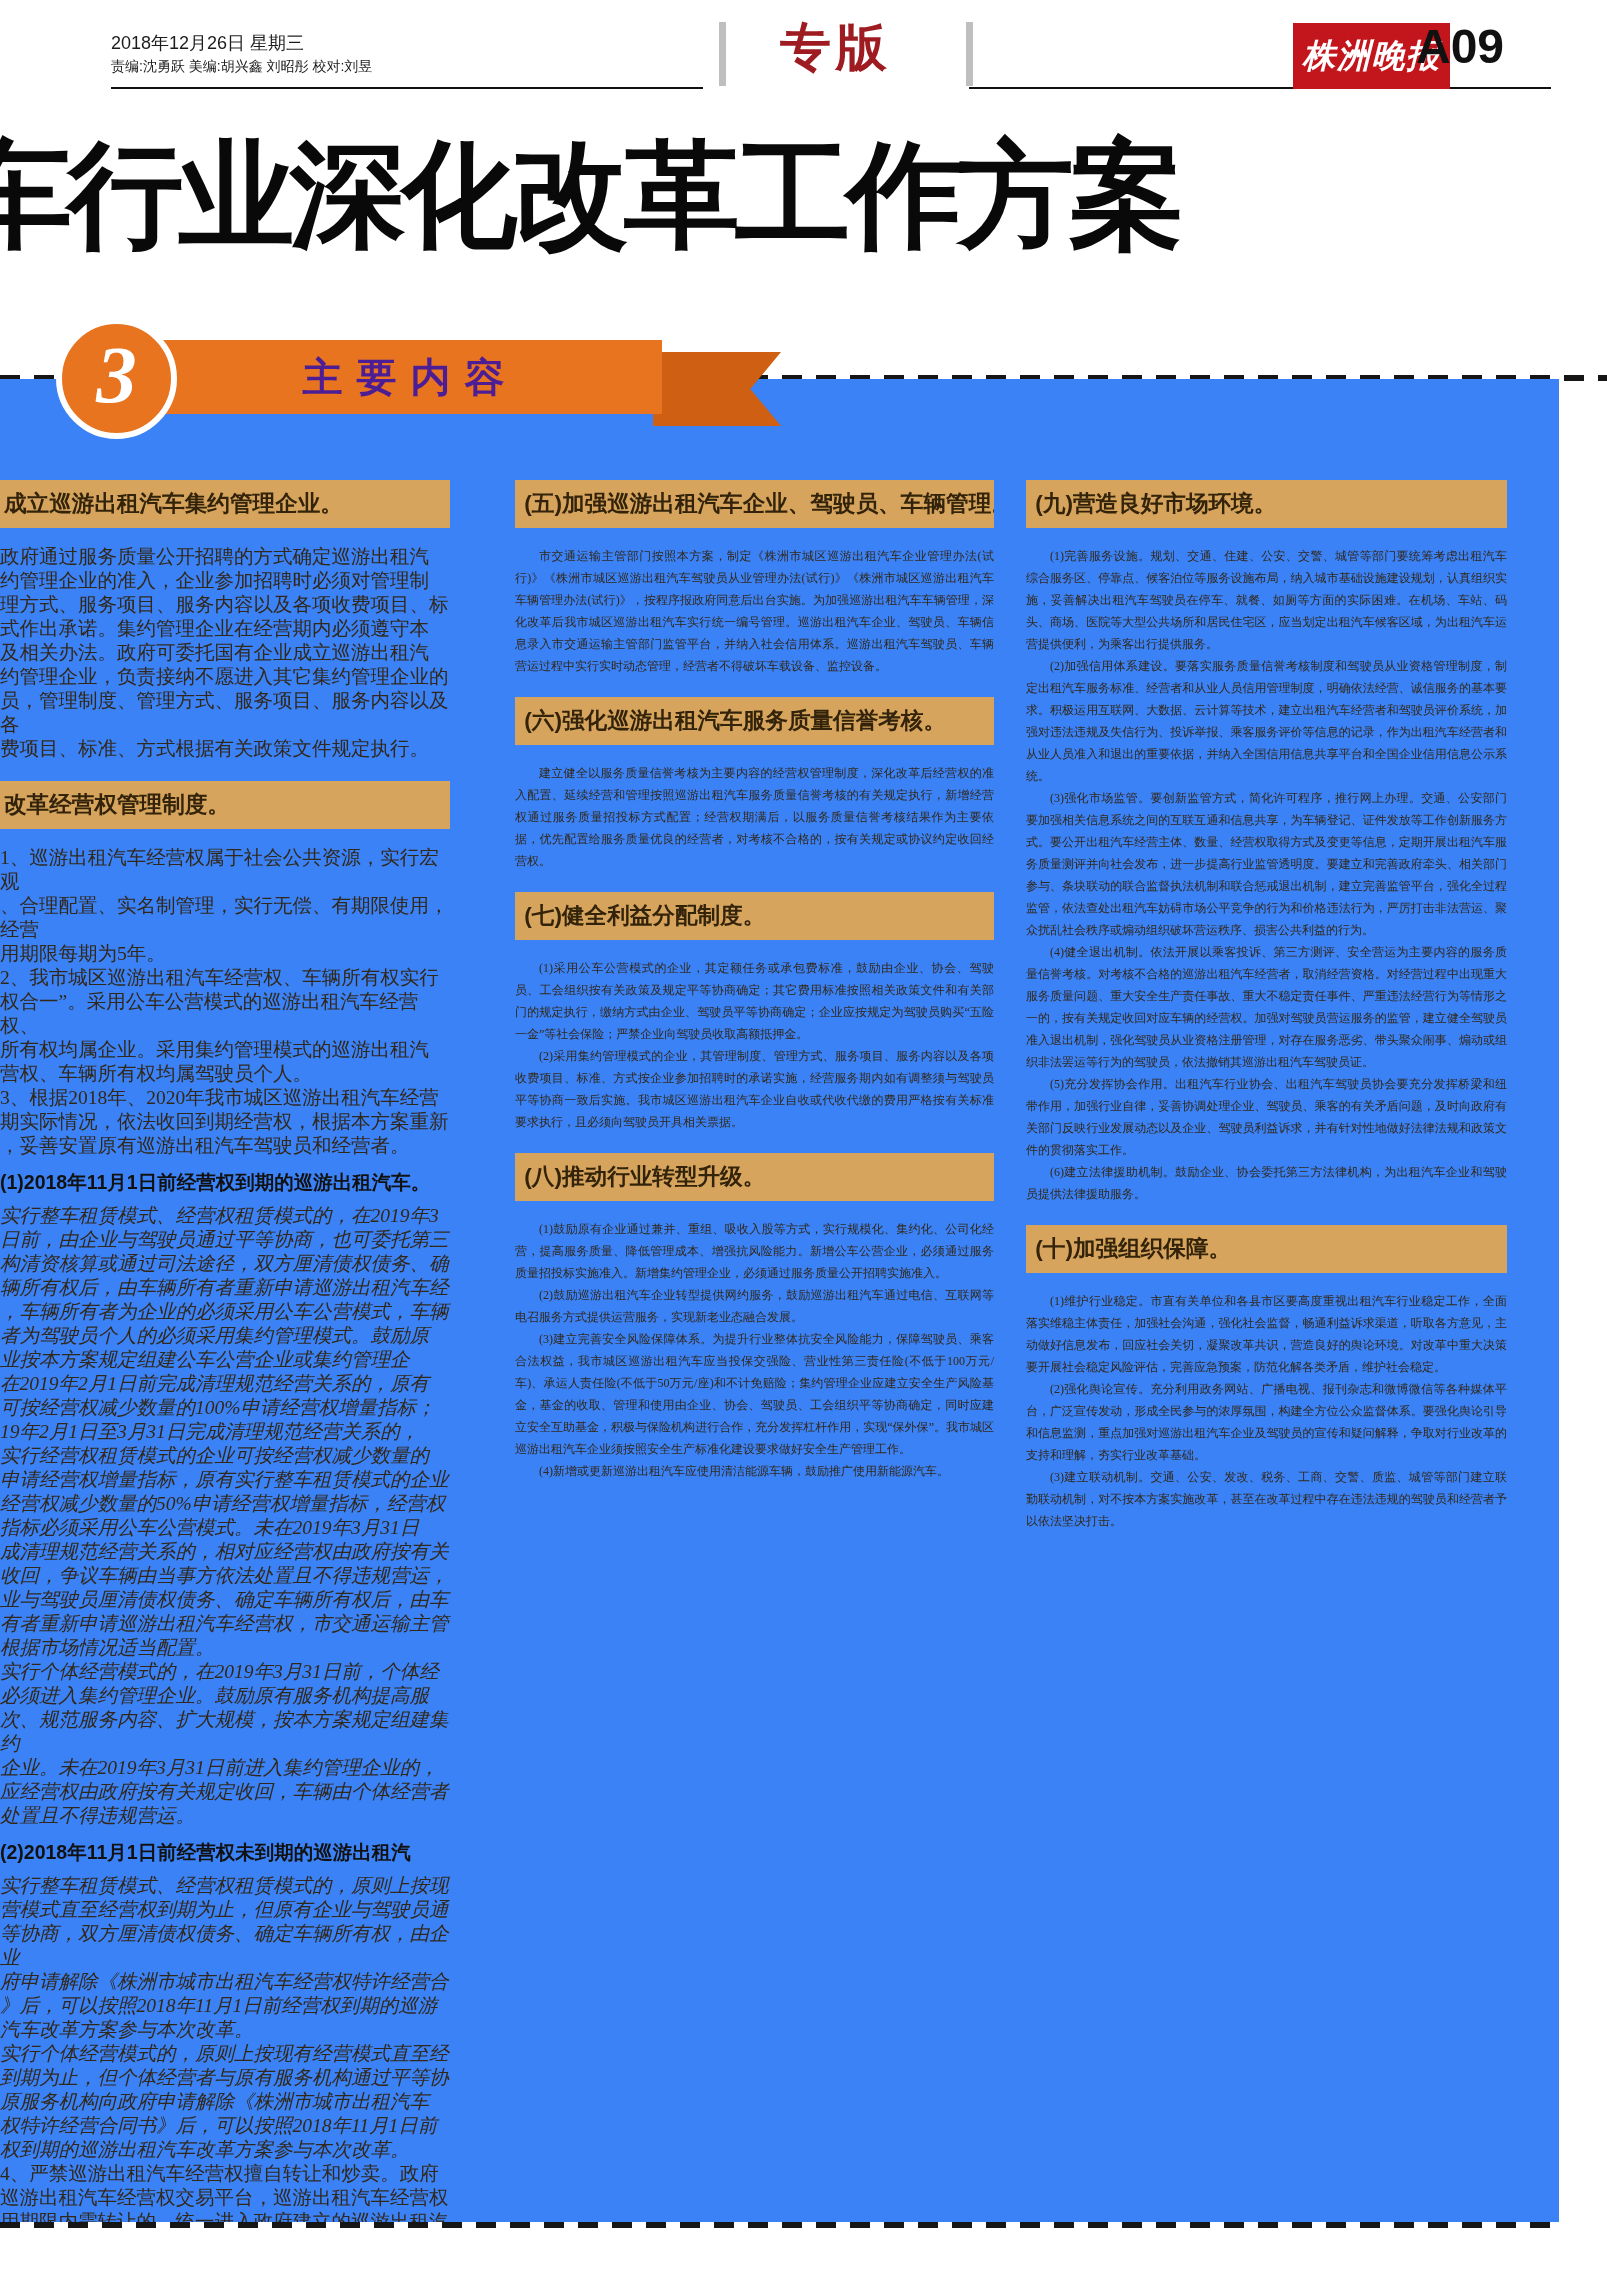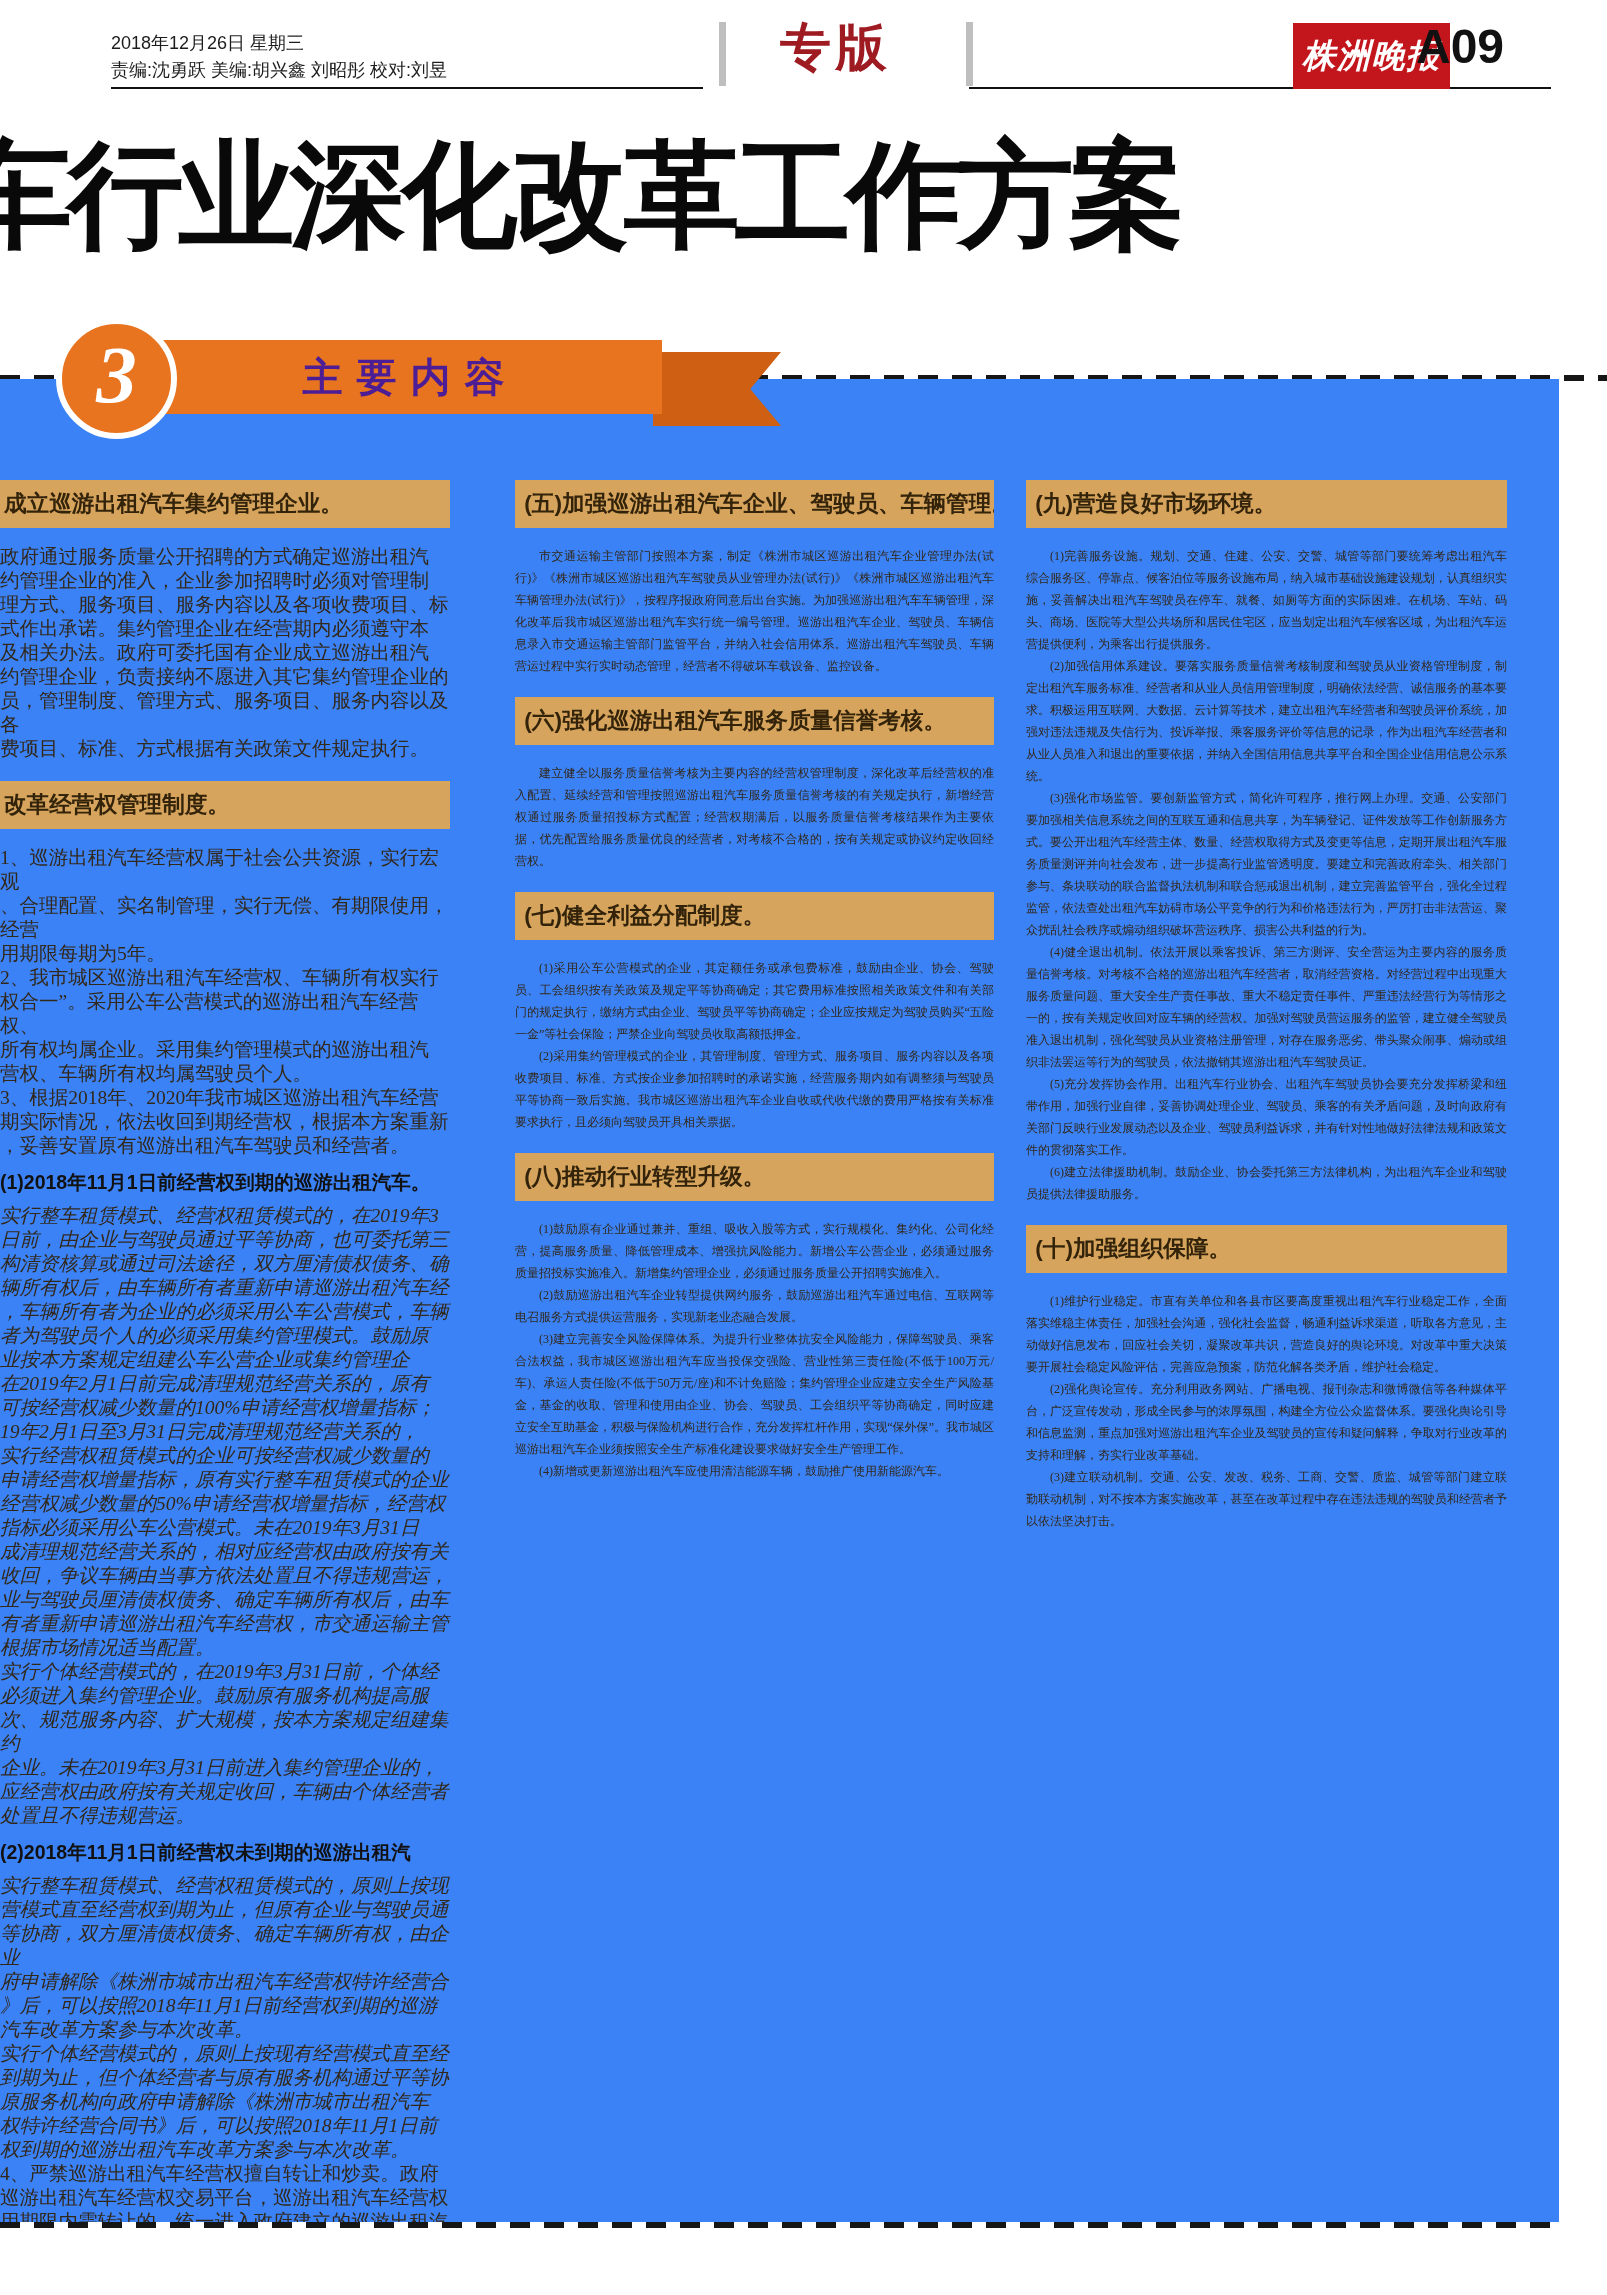--- a/index.html
+++ b/index.html
@@ -5,21 +5,21 @@
   html,body{margin:0;padding:0;}
   body{
     width:1607px;height:2295px;position:relative;overflow:hidden;
     background:#ffffff;
     font-family:"Liberation Serif","DejaVu Serif",serif;
     color:#32281a;
   }
   
   .date-line{position:absolute;left:111px;top:31px;font-size:18px;color:#1c1c1c;
     font-family:"Liberation Sans","DejaVu Sans",sans-serif;}
-  .editors-line{position:absolute;left:111px;top:58px;font-size:18px;color:#1c1c1c;
+  .editors-line{position:absolute;left:111px;top:58px;font-size:14px;color:#1c1c1c;
     font-family:"Liberation Sans","DejaVu Sans",sans-serif;}
   .hline-left{position:absolute;left:111px;top:87px;width:592px;height:1.6px;background:#111;}
   .hline-right{position:absolute;left:969px;top:87px;width:582px;height:1.6px;background:#111;}
   .vbar{position:absolute;top:22px;width:7px;height:64px;background:#bfbfbf;}
   .vbar.left{left:719px;}
   .vbar.right{left:966px;}
   .edition-label{position:absolute;left:780px;top:14px;font-size:51px;font-weight:bold;
     color:#9e1b21;letter-spacing:4.7px;font-family:Liberation Sans, sans-serif;}
   .paper-logo{position:absolute;left:1293px;top:23.4px;width:157px;height:66px;background:#c3161c;
     color:#fff;display:flex;align-items:center;justify-content:center;font-size:33px;font-weight:bold;

